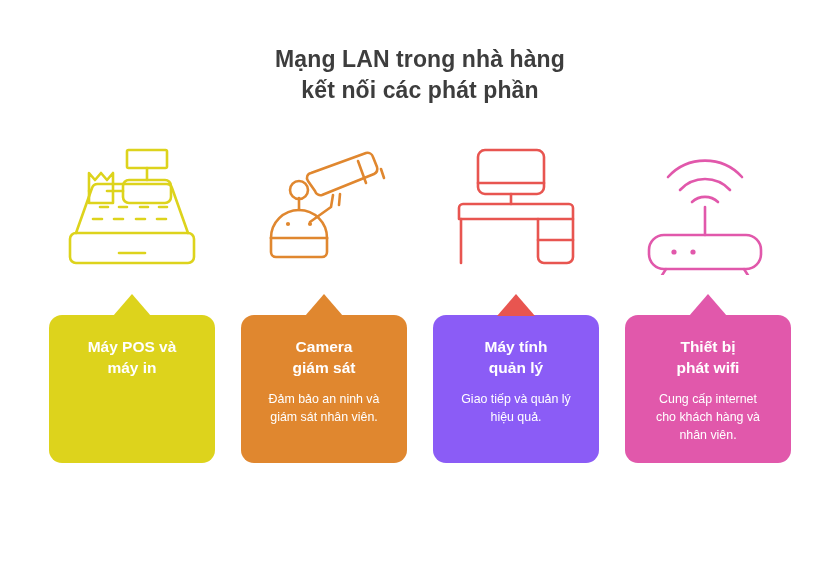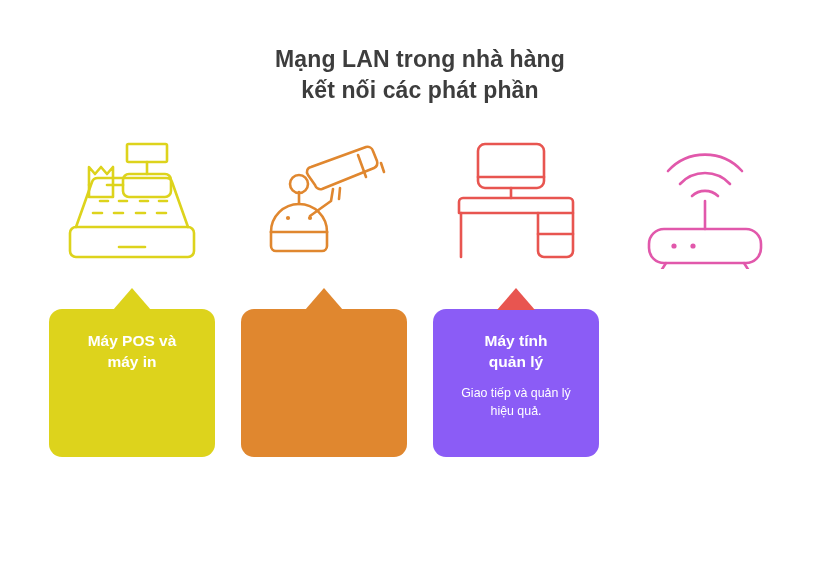--- a/index.html
+++ b/index.html
@@ -34,21 +34,21 @@
     font-size: 23px;
     font-weight: bold;
     color: #3d3d3d;
     line-height: 31px;
     letter-spacing: 0.1px;
   }
 
   
   .columns {
     position: absolute;
-    top: 134px;
+    top: 140px;
     left: 36px;
     width: 768px;
     display: flex;
     flex-direction: row;
     justify-content: space-between;
   }
   .column {
     width: 192px;
     display: flex;
     flex-direction: column;
@@ -183,20 +183,24 @@
             <circle cx="56" cy="79" r="2.1" fill="#e0872f" stroke="none"></circle>
 
             <path d="M45 65 v-12"></path>
             <circle cx="45" cy="45" r="9"></circle>
           </g>
         </svg>
       </div>
       <div class="card-wrap">
         <span class="card-notch" style="border-bottom-color:#e0872f"></span>
         <div class="card-body" style="background:#e0872f">
+          <p class="card-heading">Camera
+giám sát</p>
+          <p class="card-text">Đảm bảo an ninh và
+giám sát nhân viên.</p>
         </div>
       </div>
     </div>
 
     <div class="column">
       <div class="icon-wrap">
         <svg width="140" height="130" viewBox="0 0 140 130" fill="none">
           <g stroke="#e85550" stroke-width="2.6" stroke-linecap="round" stroke-linejoin="round" fill="none">
 
             <rect x="32" y="5" width="66" height="44" rx="7"></rect>
@@ -238,16 +242,26 @@
             <rect x="11" y="90" width="112" height="34" rx="15"></rect>
 
             <circle cx="36" cy="107" r="2.6" fill="#e158ab" stroke="none"></circle>
             <circle cx="55" cy="107" r="2.6" fill="#e158ab" stroke="none"></circle>
 
             <path d="M28 124 l-7 11"></path>
             <path d="M106 124 l7 11"></path>
           </g>
         </svg>
       </div>
+      <div class="card-wrap">
+        <span class="card-notch" style="border-bottom-color:#e158ab"></span>
+        <div class="card-body" style="background:#e158ab">
+          <p class="card-heading">Thiết bị
+phát wifi</p>
+          <p class="card-text">Cung cấp internet
+cho khách hàng và
+nhân viên.</p>
+        </div>
+      </div>
     </div>
 
   </div>
 </div>
 
 </body></html>

